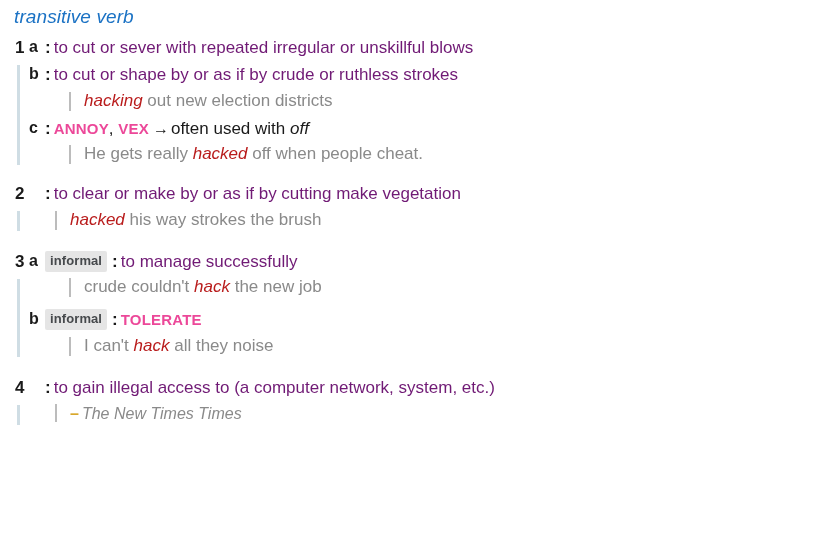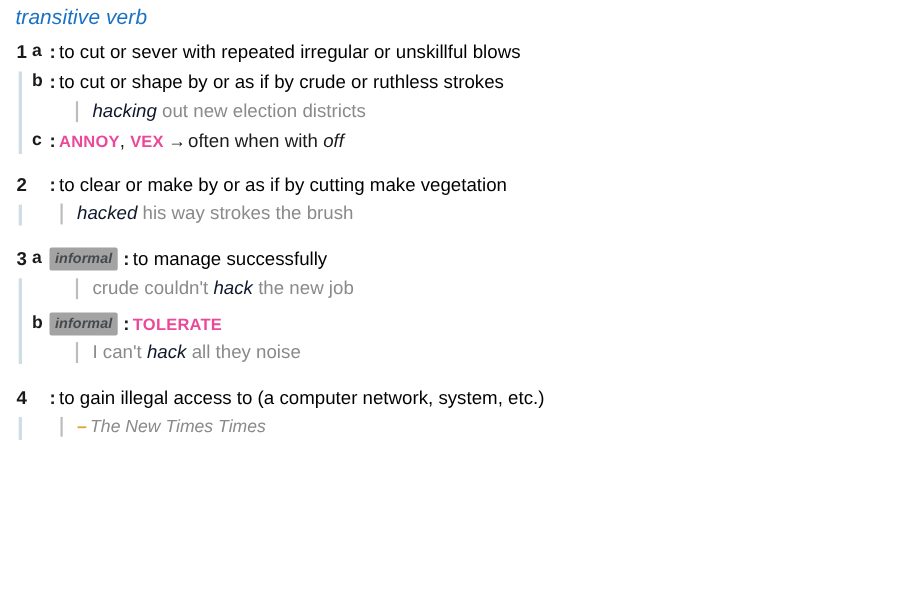--- a/index.html
+++ b/index.html
@@ -91,36 +91,35 @@
     line-height: 1.5;
     color: #1a1a1a;
   }
 
   .colon {
     font-weight: bold;
     color: #1a1a1a;
     margin-right: 3px;
   }
 
-  .def-text { color: #000000; }
+  .def-text { color: #701a75; }
 
   
   .label-badge {
     display: inline-block;
-    background: #a3a3a3;
+    background: #e5e5e5;
     color: #46494c;
     font-weight: bold;
     font-size: 13px;
     line-height: 1.25;
     padding: 2px 5px 3px 5px;
     border-radius: 2px;
     vertical-align: 2px;
     margin-right: 5px;
     letter-spacing: 0.1px;
-    font-style: italic;
   }
 
   
   .xref {
     color: #ec4899;
     font-weight: bold;
     font-size: 15px;
     letter-spacing: 0.2px;
     text-decoration: none;
     cursor: pointer;
@@ -151,21 +150,21 @@
   }
   .examples.indent-b { padding-left: 72px; }
   .examples.indent-b .example-rule { left: 69px; }
 
   .example {
     color: #8a8a8a;
     font-size: 17px;
     line-height: 1.47;
     padding: 0 0 0 12px;
   }
-  .example .ital { font-style: italic; color: #0f172a; }
+  .example .ital { font-style: italic; color: #b91c1c; }
 
   .attribution {
     color: #8a8a8a;
     font-size: 16px;
     font-style: italic;
     line-height: 1.45;
     padding: 1px 0 0 12px;
   }
   .attribution .dash {
     color: #d8a72b;
@@ -206,22 +205,26 @@
         <div class="example-rule"></div>
         <div class="example"><span class="ital">hacking</span><span> out new election districts</span></div>
       </div>
     </div>
 
     <div class="sense">
       <div class="sense-line">
         <span class="sense-num empty">1</span>
         <span class="sense-letter">c</span>
         <span class="sense-body">
-          <span class="colon">:</span><a class="xref">ANNOY</a><span>, </span><a class="xref">VEX</a><span class="arrow">→</span><span class="usage-note">often when with </span><span class="ital">off</span>
-        </span>
+          <span class="colon">:</span><a class="xref">ANNOY</a><span>, </span><a class="xref">VEX</a><span class="arrow">→</span><span class="usage-note">often used with </span><span class="ital">off</span>
+        </span>
+      </div>
+      <div class="examples indent-b">
+        <div class="example-rule"></div>
+        <div class="example"><span>He gets really </span><span class="ital">hacked</span><span> off when people cheat.</span></div>
       </div>
     </div>
   </div>
 
   <div class="sense-group" style="margin-top:14px;">
     <div class="group-rule" style="top:30px;bottom:2px;"></div>
 
     <div class="sense">
       <div class="sense-line">
         <span class="sense-num">2</span>

